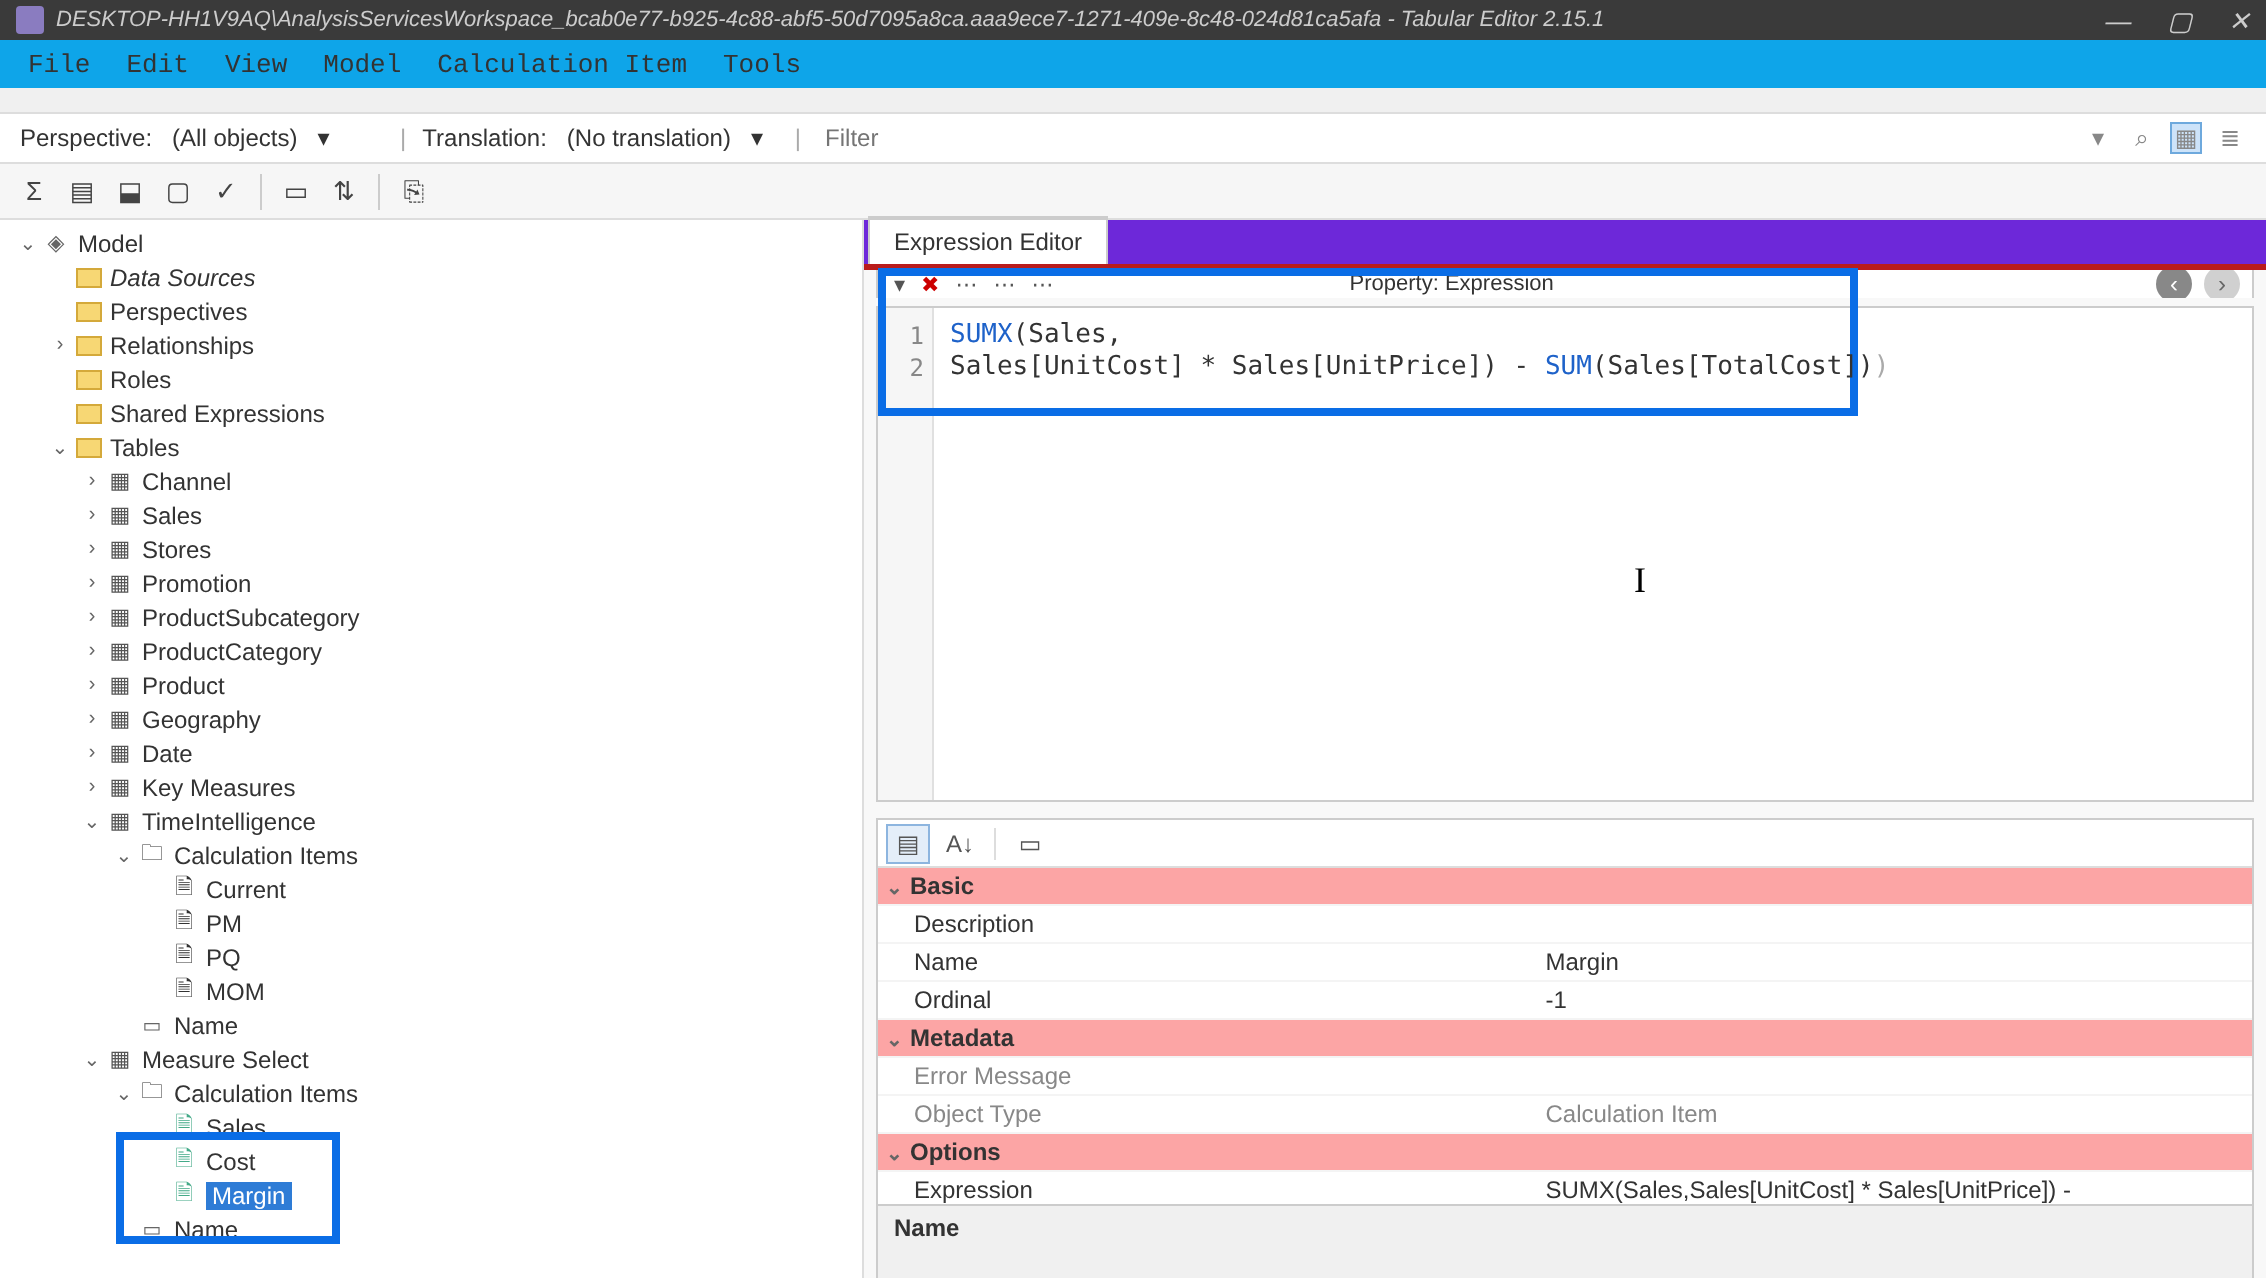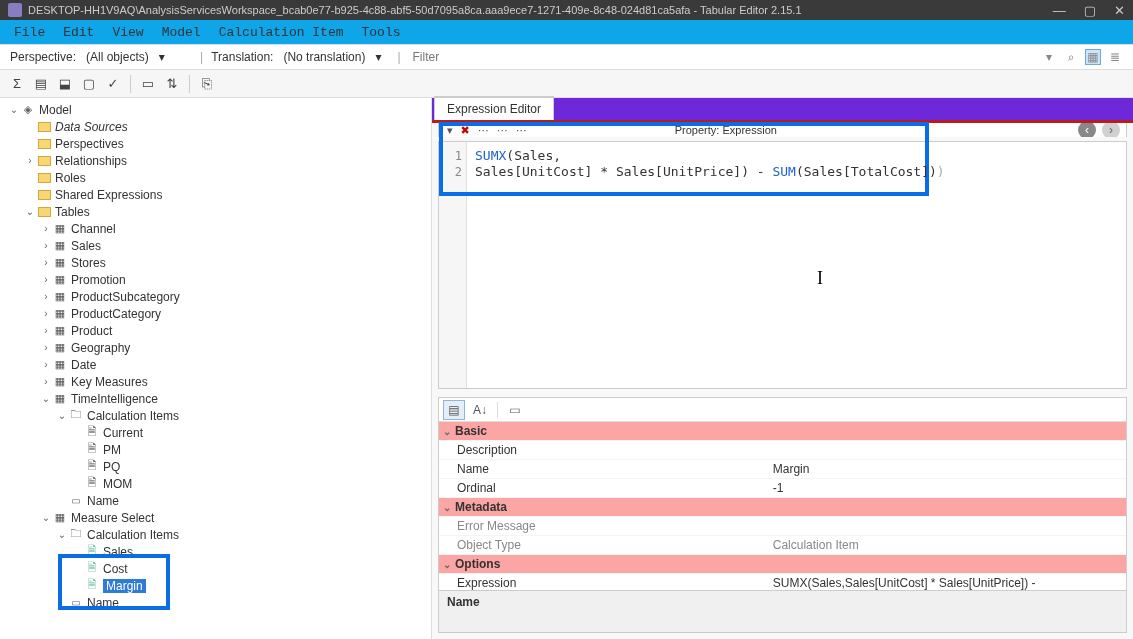--- a/index.html
+++ b/index.html
@@ -1,28 +1,28 @@
 <!DOCTYPE html>
 <html><head>
 <meta charset="utf-8">
 <style>
 * { box-sizing: border-box; margin: 0; padding: 0; }
 body { font-family: "Segoe UI", Tahoma, sans-serif; font-size: 12px; background: #f0f0f0; color: #333; width: 1133px; height: 639px; overflow: hidden; }
 
 
-.titlebar { background: #3a3a3a; color: #ccc; height: 20px; display: flex; align-items: center; padding: 0 8px; font-size: 11px; overflow: hidden; white-space: nowrap; }
+.titlebar { background: #3a3a3a; color: #ccc; height: 20px; display: flex; align-items: center; padding: 0 8px; font-size: 11px; overflow: hidden; white-space: nowrap; font-style: italic; }
 .titlebar .app-icon { width: 14px; height: 14px; background: #8a7cc0; margin-right: 6px; border-radius: 2px; }
 .titlebar .win-buttons { margin-left: auto; display: flex; gap: 18px; color: #ccc; font-size: 13px; }
 
 
 .menubar { background: #0ea5e9; height: 24px; display: flex; align-items: center; gap: 18px; padding: 0 14px; font-size: 13px; font-family: Liberation Mono, monospace; }
 .menubar span { cursor: pointer; }
 
 
-.perspective-row { background: #fff; border-top: 1px solid #ddd; border-bottom: 1px solid #ddd; height: 26px; display: flex; align-items: center; padding: 0 10px; font-size: 12px; gap: 6px; }
+.perspective-row { background: #fff; border-top: 1px solid #ddd; border-bottom: 1px solid #ddd; height: 26px; display: flex; align-items: center; padding: 0 10px; font-size: 12px; gap: 6px; margin-top: 12px; }
 .perspective-row .label { color: #333; }
 .perspective-row .combo { border: none; background: transparent; padding: 2px 4px; min-width: 110px; }
 .perspective-row .sep { color: #aaa; margin: 0 2px; }
 .perspective-row .filter-input { border: none; outline: none; background: transparent; flex: 1; padding: 2px 4px; font-size: 12px; }
 .perspective-row .right-icons { display: flex; gap: 6px; align-items: center; }
 .perspective-row .right-icons .ico { width: 16px; height: 16px; display: flex; align-items: center; justify-content: center; color: #888; }
 .perspective-row .right-icons .ico.active { background: #cde3f9; border: 1px solid #6ea9dd; }
 
 
 .toolbar { background: #f6f6f6; border-bottom: 1px solid #ddd; height: 28px; display: flex; align-items: center; padding: 0 6px; gap: 2px; }

